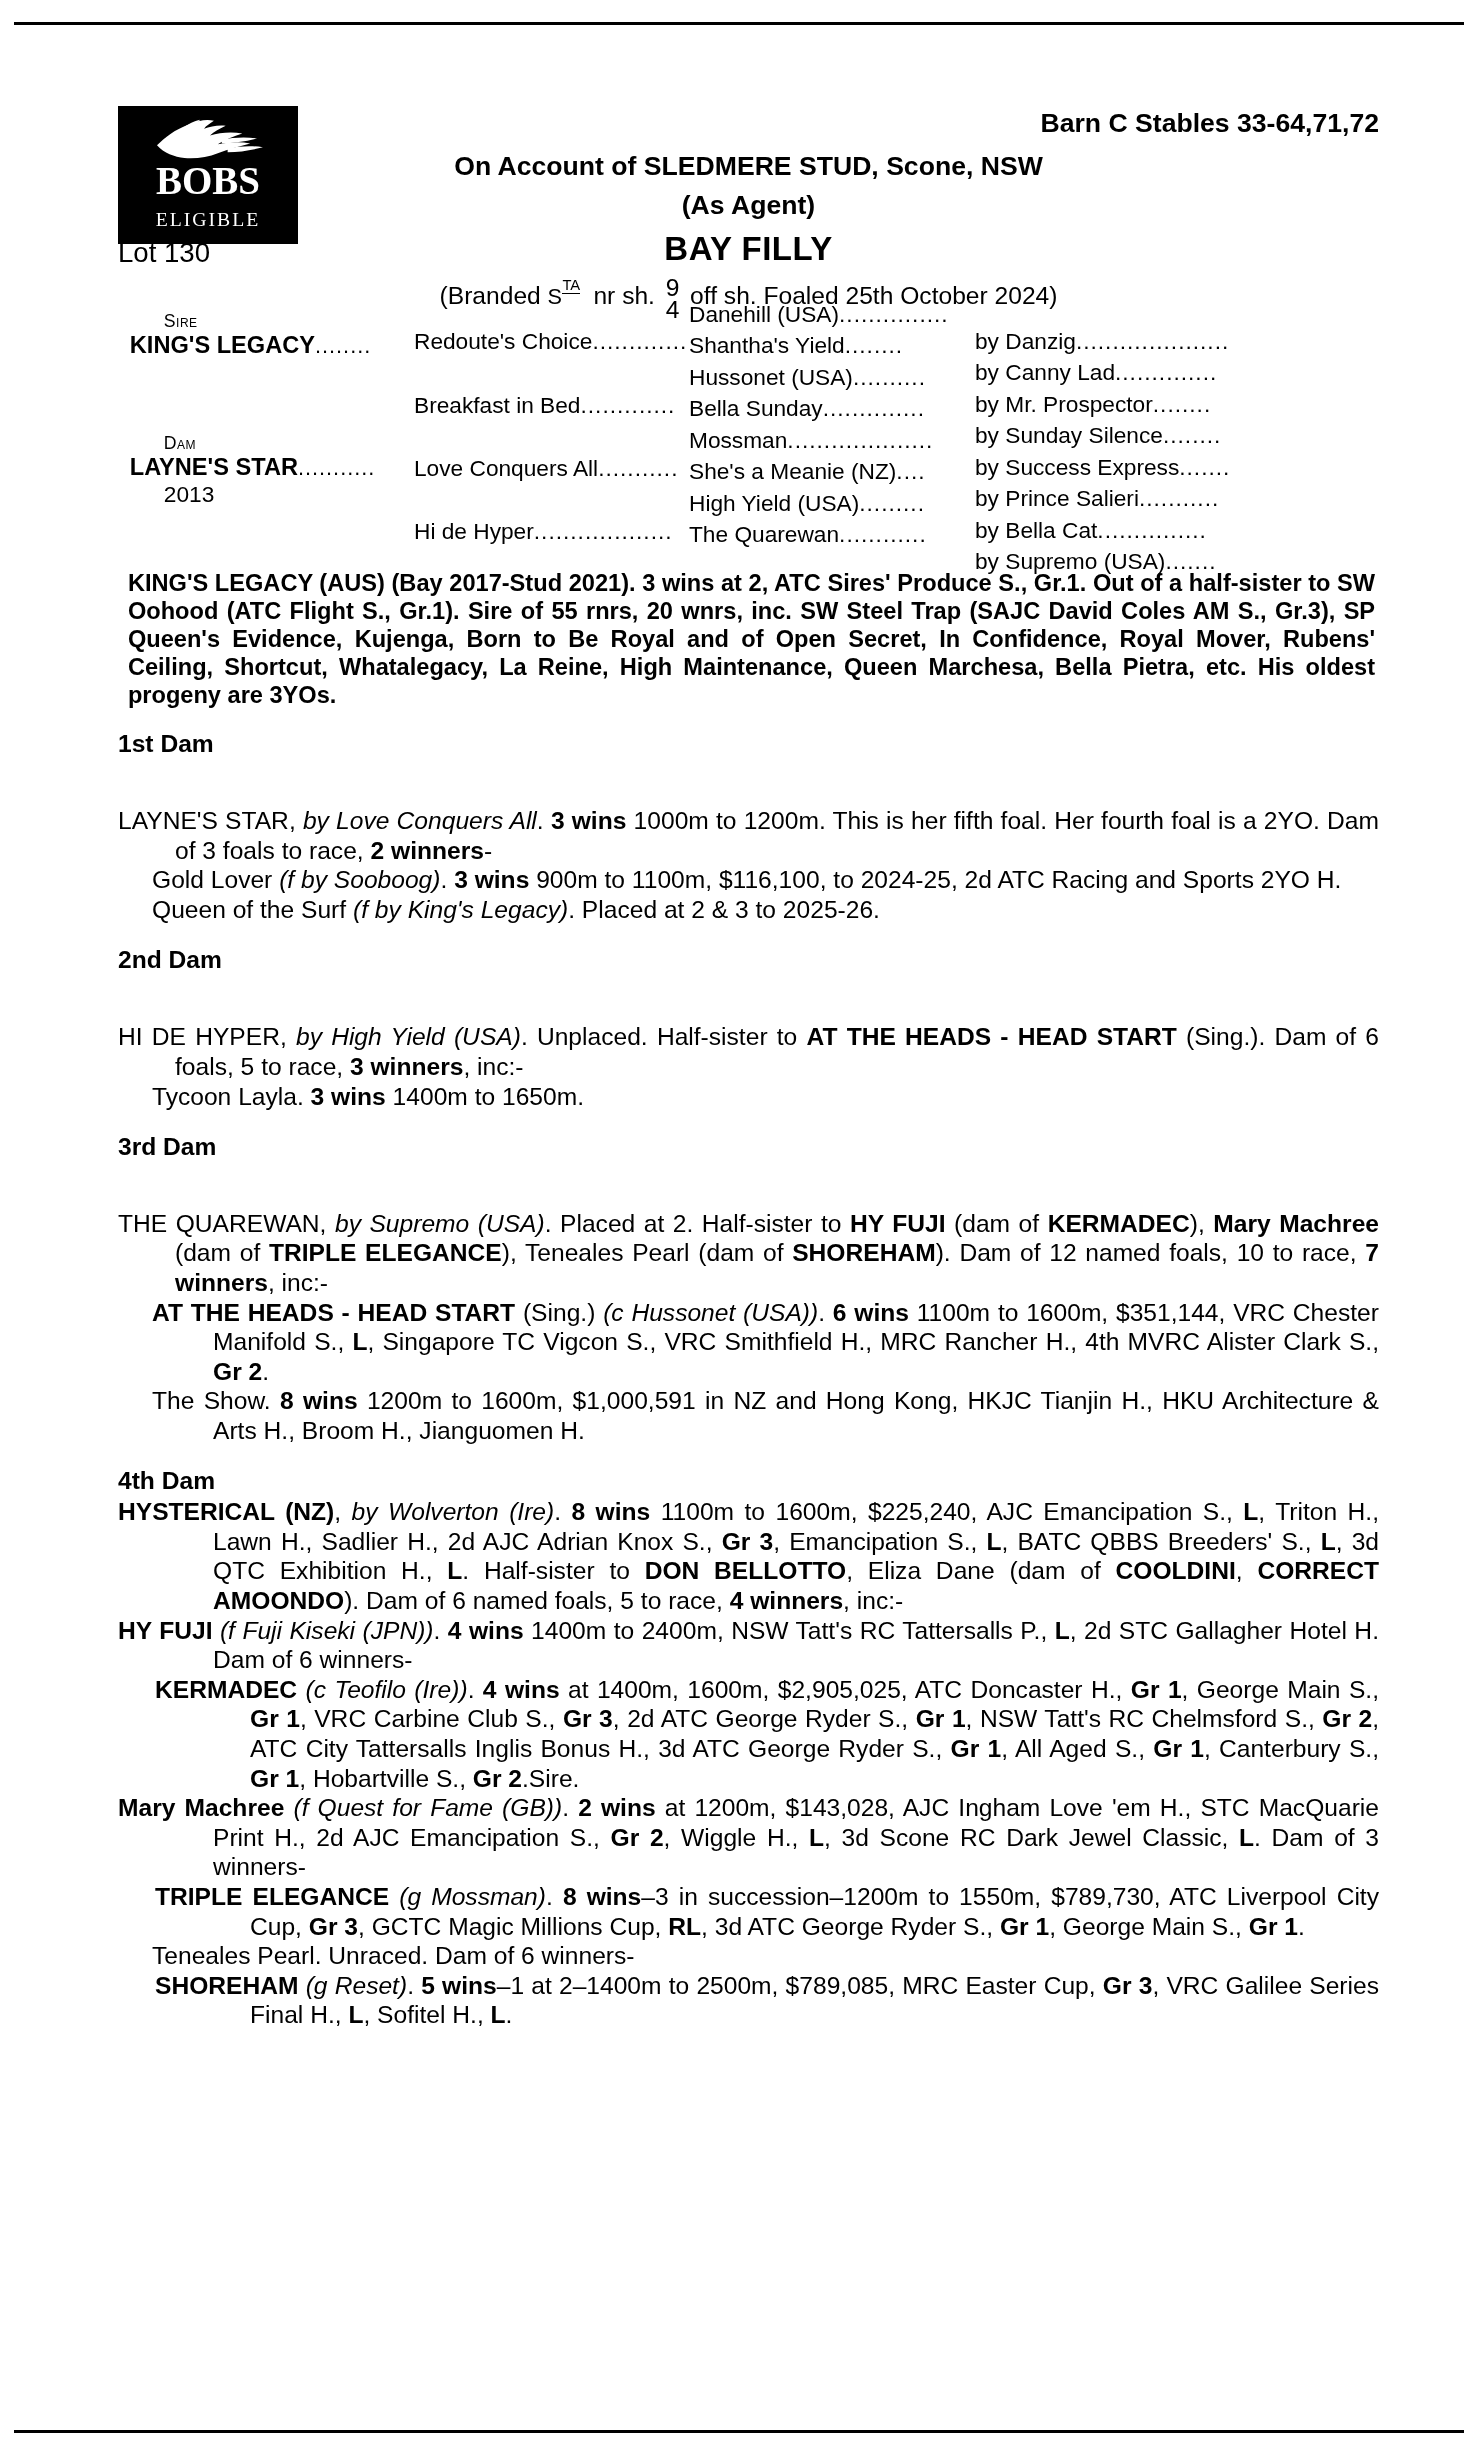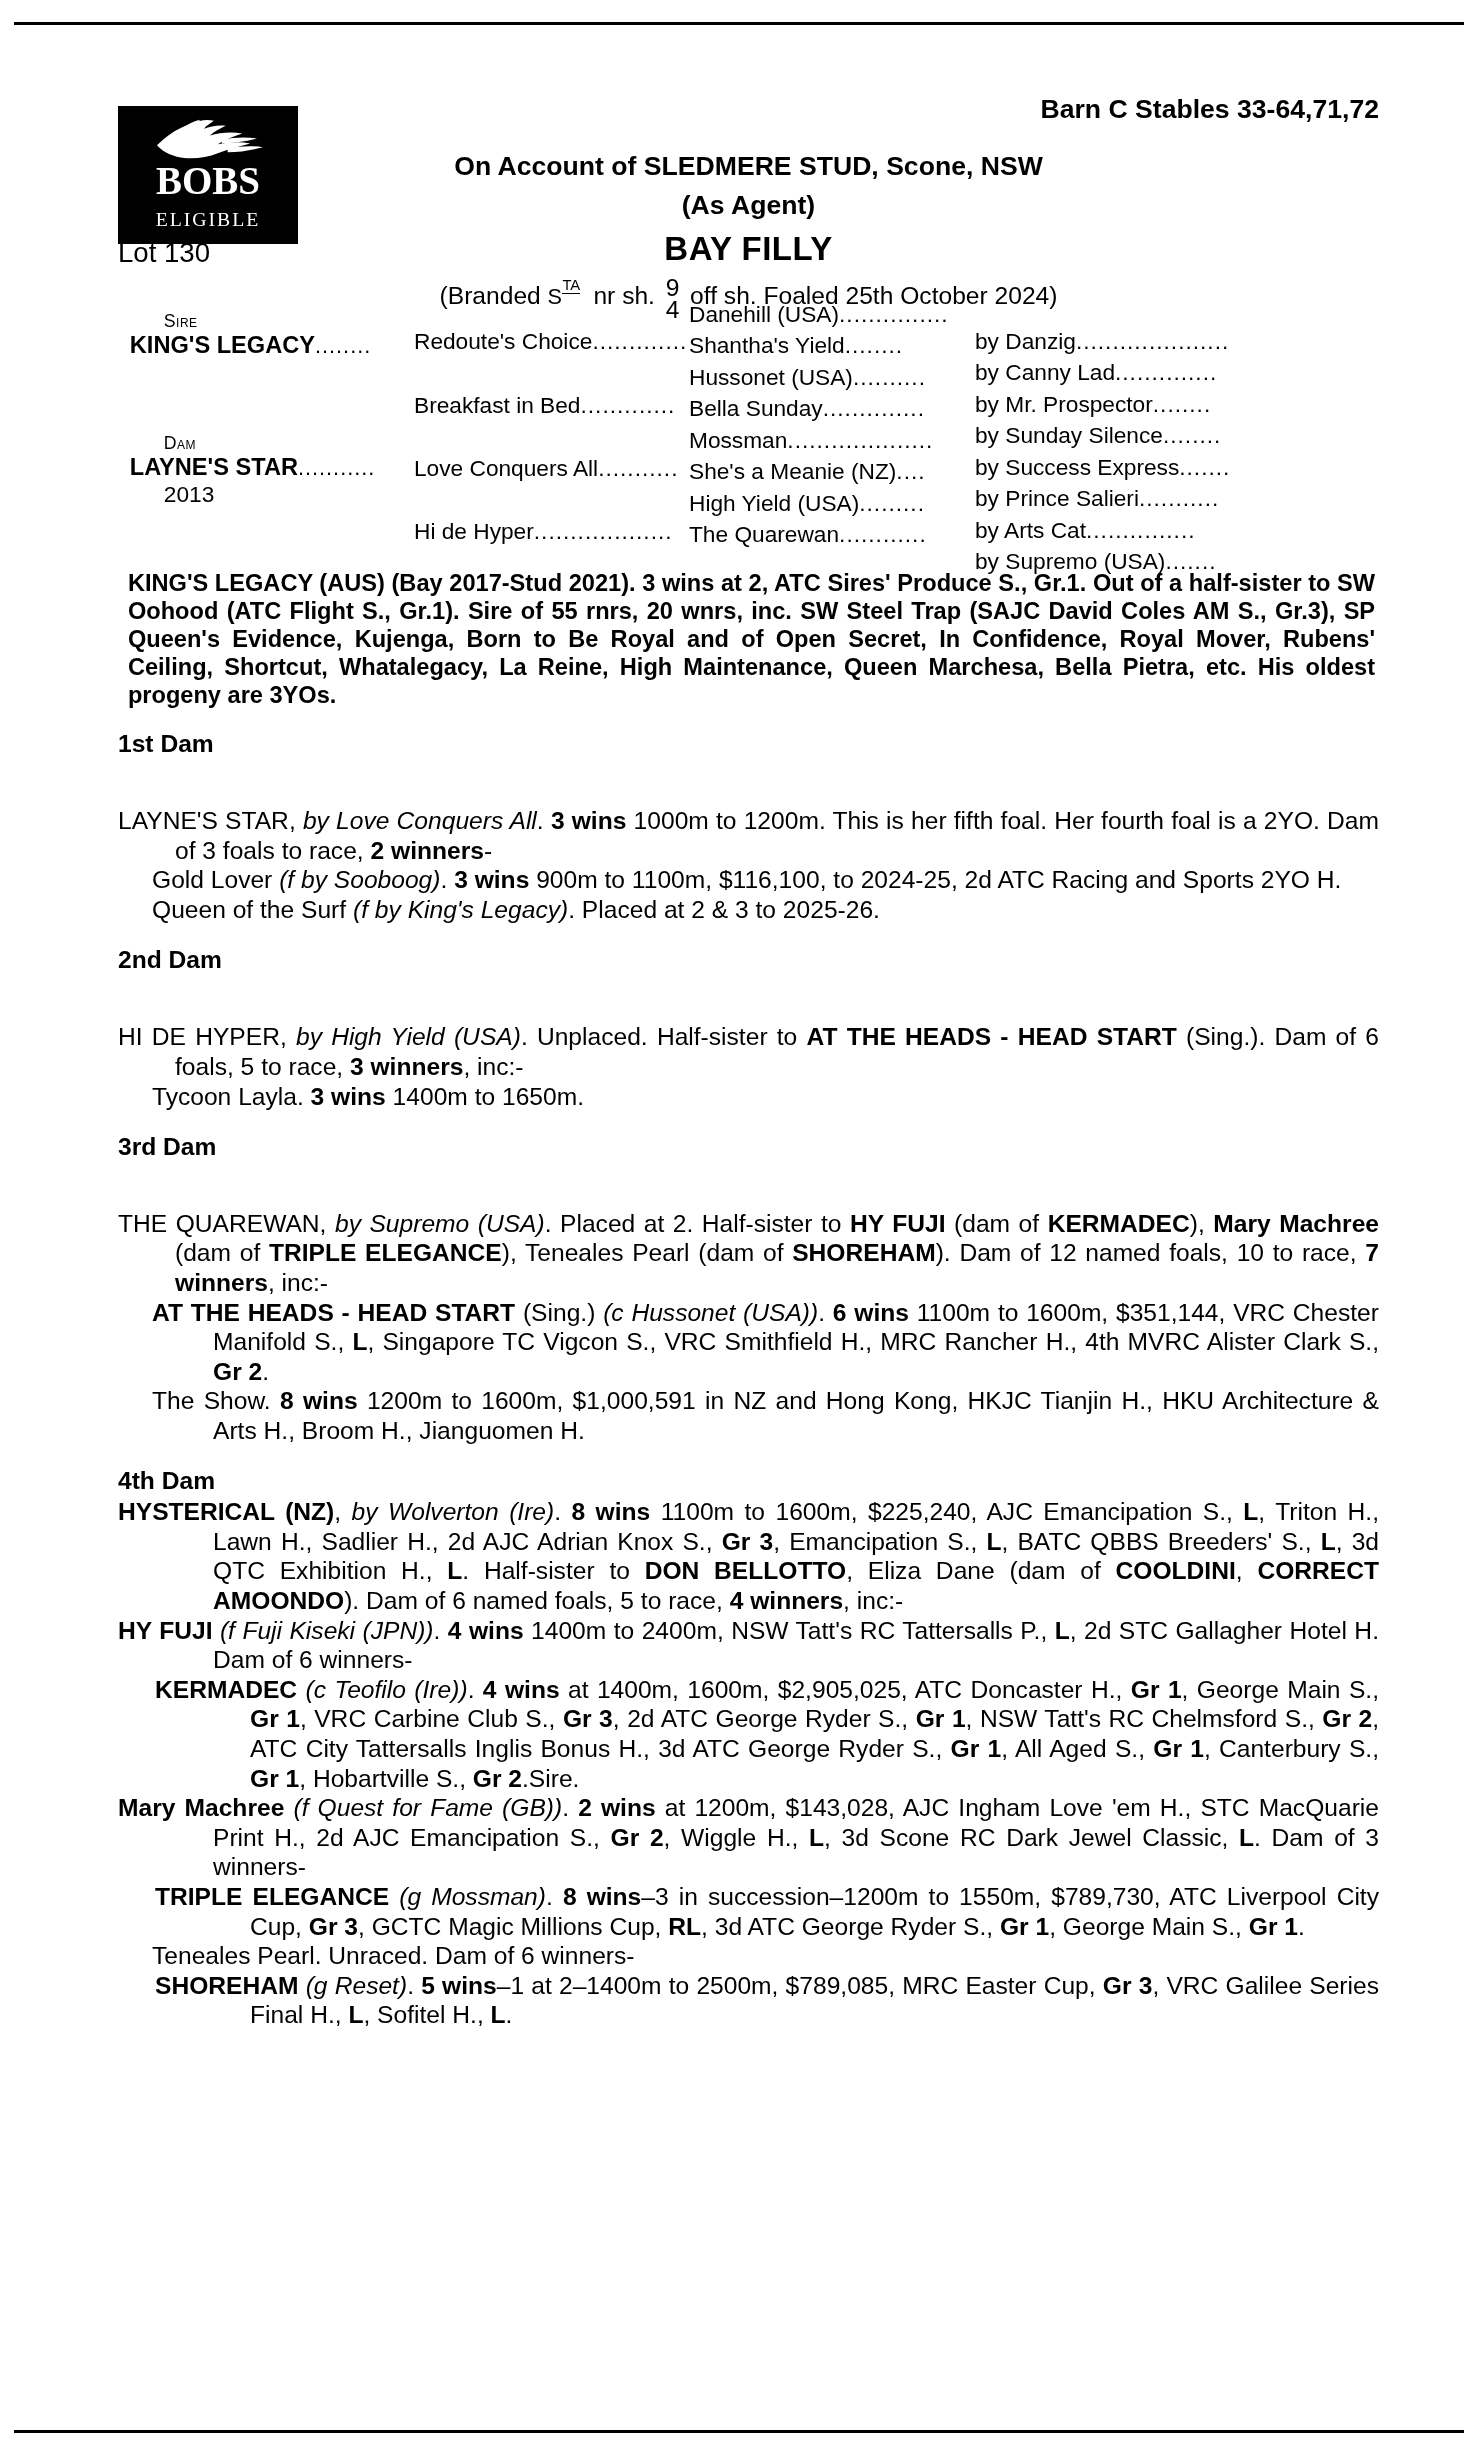--- a/index.html
+++ b/index.html
@@ -67,21 +67,21 @@
   .bobs-sub {
     font-family: "Liberation Serif", serif;
     font-size: 19.7px;
     font-weight: 400;
     letter-spacing: 2px;
     line-height: 21.7px;
     margin-top: 9px;
   }
   .barn {
     position: absolute;
-    right: 0; top: 10px;
+    right: 0; top: 24px;
     font-size: 26.6px;
     font-weight: 700;
     white-space: nowrap;
   }
   .vendor {
     position: absolute;
     left: 0; right: 0;
     top: 67px;
     text-align: center;
     font-size: 26.6px;
@@ -332,21 +332,21 @@
         <div class="gp-row">
           <span class="gp-a"><span>Mossman</span><span class="dots">....................</span></span>
           <span class="gp-b"><span>by Success Express</span><span class="dots">.......</span></span>
         </div>
         <div class="gp-row">
           <span class="gp-a"><span>She's a Meanie (NZ)</span><span class="dots">....</span></span>
           <span class="gp-b"><span>by Prince Salieri</span><span class="dots">...........</span></span>
         </div>
         <div class="gp-row">
           <span class="gp-a"><span>High Yield (USA)</span><span class="dots">.........</span></span>
-          <span class="gp-b"><span>by Arts Cat</span><span class="dots">...............</span></span>
+          <span class="gp-b"><span>by Bella Cat</span><span class="dots">...............</span></span>
         </div>
         <div class="gp-row">
           <span class="gp-a"><span>The Quarewan</span><span class="dots">............</span></span>
           <span class="gp-b"><span>by Supremo (USA)</span><span class="dots">.......</span></span>
         </div>
       </div>
     </div>
 
     <div class="sire-desc">KING'S LEGACY (AUS) (Bay 2017-Stud 2021). 3 wins at 2, ATC Sires' Produce S., Gr.1. Out of a half-sister to SW Oohood (ATC Flight S., Gr.1). Sire of 55 rnrs, 20 wnrs, inc. SW Steel Trap (SAJC David Coles AM S., Gr.3), SP Queen's Evidence, Kujenga, Born to Be Royal and of Open Secret, In Confidence, Royal Mover, Rubens' Ceiling, Shortcut, Whatalegacy, La Reine, High Maintenance, Queen Marchesa, Bella Pietra, etc. His oldest progeny are 3YOs.</div>
 

